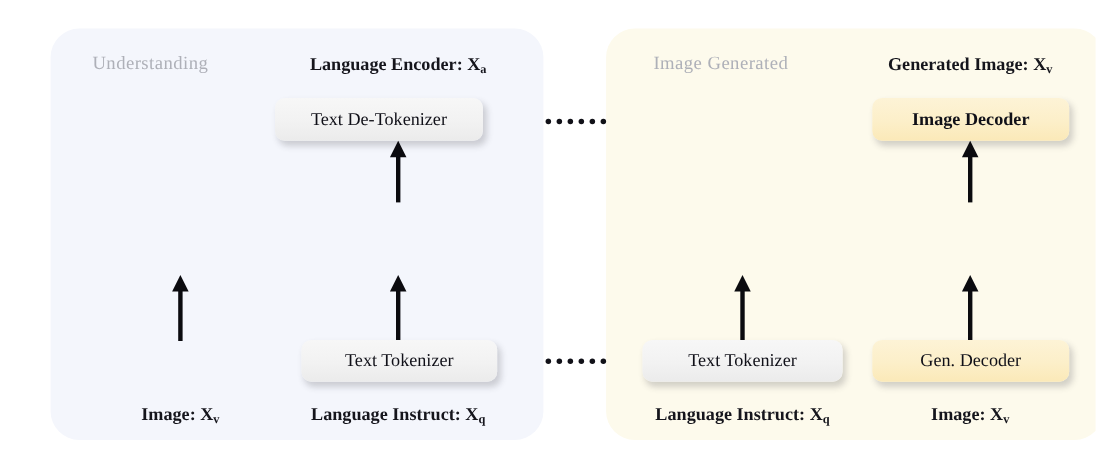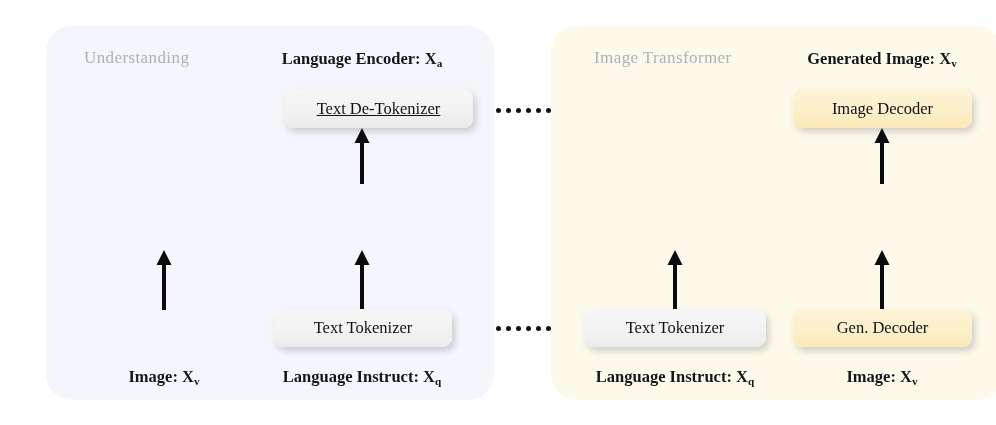--- a/index.html
+++ b/index.html
@@ -86,22 +86,22 @@
   .box.grey {
     background: linear-gradient(180deg, #f7f7f7 0%, #f2f2f2 55%, #ebebeb 100%);
   }
   .box.blue {
     background: linear-gradient(180deg, #e3ecfa 0%, #d9e6f8 55%, #cfdff5 100%);
   }
   .box.yellow {
     background: linear-gradient(180deg, #fdf3d6 0%, #fcefc9 55%, #fbe9b8 100%);
   }
 
-  #box-text-detokenizer { left: 256px; top: 89px;  width: 189px; height: 39px; text-decoration: underline; }
-  #box-image-decoder    { left: 765px; top: 89px;  width: 179px; height: 39px; }
+  #box-text-detokenizer { left: 222px; top: 89px;  width: 189px; height: 39px; }
+  #box-image-decoder    { left: 765px; top: 89px;  width: 179px; height: 39px; font-weight: bold; }
   #box-und-encoder      { left: 45px;  top: 309px; width: 180px; height: 38px; }
   #box-text-tokenizer-l { left: 246px; top: 309px; width: 178px; height: 38px; }
   #box-text-tokenizer-r { left: 556px; top: 309px; width: 182px; height: 38px; }
   #box-gen-encoder      { left: 765px; top: 309px; width: 179px; height: 38px; }
 
   
   #box-transformer {
     position: absolute;
     left: 40px; top: 183px;
     width: 906px; height: 67px;
@@ -149,21 +149,21 @@
 </head>
 <body>
 
 <div id="diagram">
 
   <div class="panel" id="panel-understanding"></div>
 
   <div class="panel" id="panel-generation"></div>
 
   <div class="panel-title" id="title-understanding">Understanding</div>
-  <div class="panel-title" id="title-generation">Image Transformer</div>
+  <div class="panel-title" id="title-generation">Image Generated</div>
 
   <div class="io-label" id="label-language-response"><span>Language Encoder: X</span><sub>a</sub></div>
 
   <div class="io-label" id="label-generated-image"><span>Generated Image: X</span><sub>v</sub></div>
 
   <div class="box grey" id="box-text-detokenizer">Text De-Tokenizer</div>
 
   <div class="box yellow" id="box-image-decoder">Image Decoder</div>
 
   <div class="arrow" id="arrow-detok">

